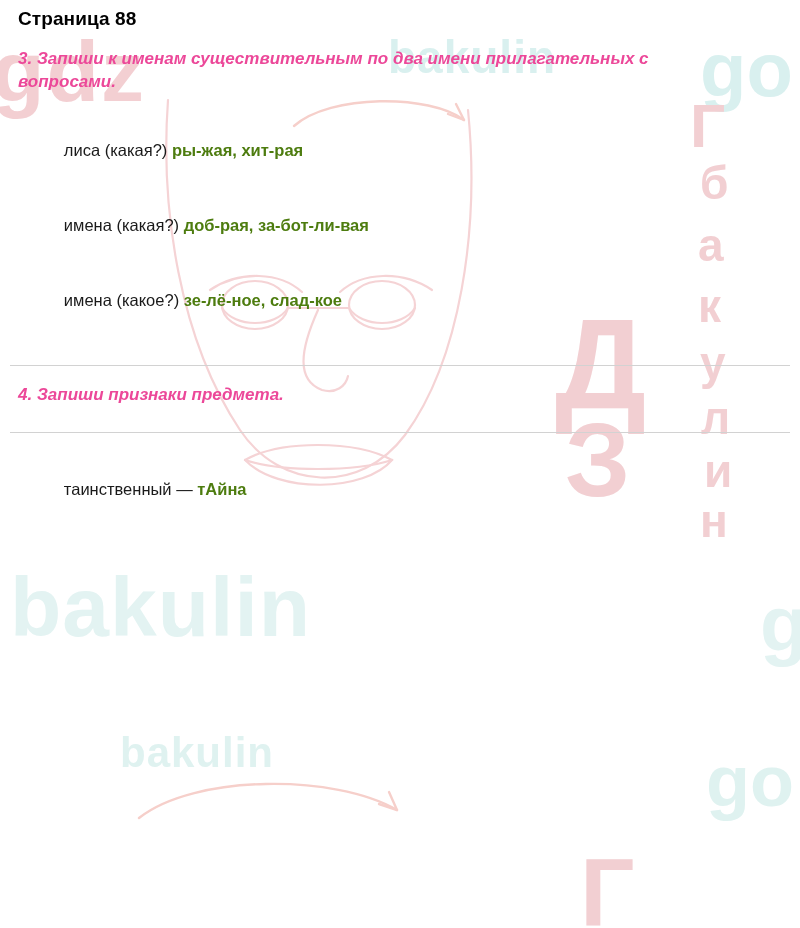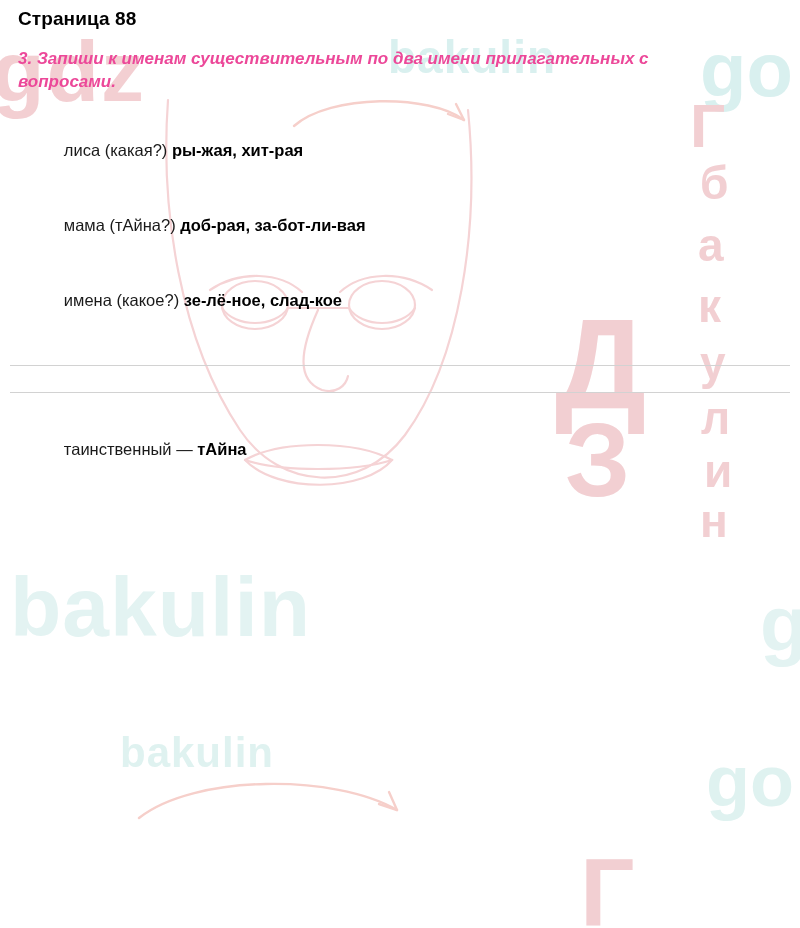--- a/index.html
+++ b/index.html
@@ -111,21 +111,21 @@
   }
   .answers {
     margin-top: 19px;
   }
   .ans-line {
     font-size: 16.5px;
     line-height: 1.52;
     color: #1a1a1a;
     white-space: pre-wrap;
   }
-  .ans-line b { font-weight: bold; color: #000000; margin-top: 8px; }
+  .ans-line b { font-weight: bold; color: #4d7c0f; margin-top: 8px; }
   .divider {
     border: 0;
     border-top: 1px solid #d2d2d2;
     margin: 26px 0 0 0;
     width: 100%;
   }
 </style>
 </head>
 <body>
 
@@ -183,31 +183,32 @@
 
     <div class="page-label">Страница 88</div>
 
     <div class="task">
       <div class="task-title">3. Запиши к именам существительным по два имени прилагательных с вопросами.</div>
       <div class="answers">
         <div class="ans-line">
           <span>лиса (какая?) </span><b>ры-жая, хит-рая</b>
         </div>
         <div class="ans-line">
-          <span>мама (тАйна?) </span><b>доб-рая, за-бот-ли-вая</b>
+          <span>имена (какая?) </span><b>доб-рая, за-бот-ли-вая</b>
         </div>
         <div class="ans-line">
           <span>имена (какое?) </span><b>зе-лё-ное, слад-кое</b>
         </div>
       </div>
     </div>
 
     <hr class="divider">
 
     <div class="task">
+      <div class="task-title">4. Запиши признаки предмета.</div>
     </div>
 
     <hr class="divider">
 
     <div class="task">
       <div class="answers">
         <div class="ans-line">
           <span>таинственный — </span><b>тАйна</b>
         </div>
 

